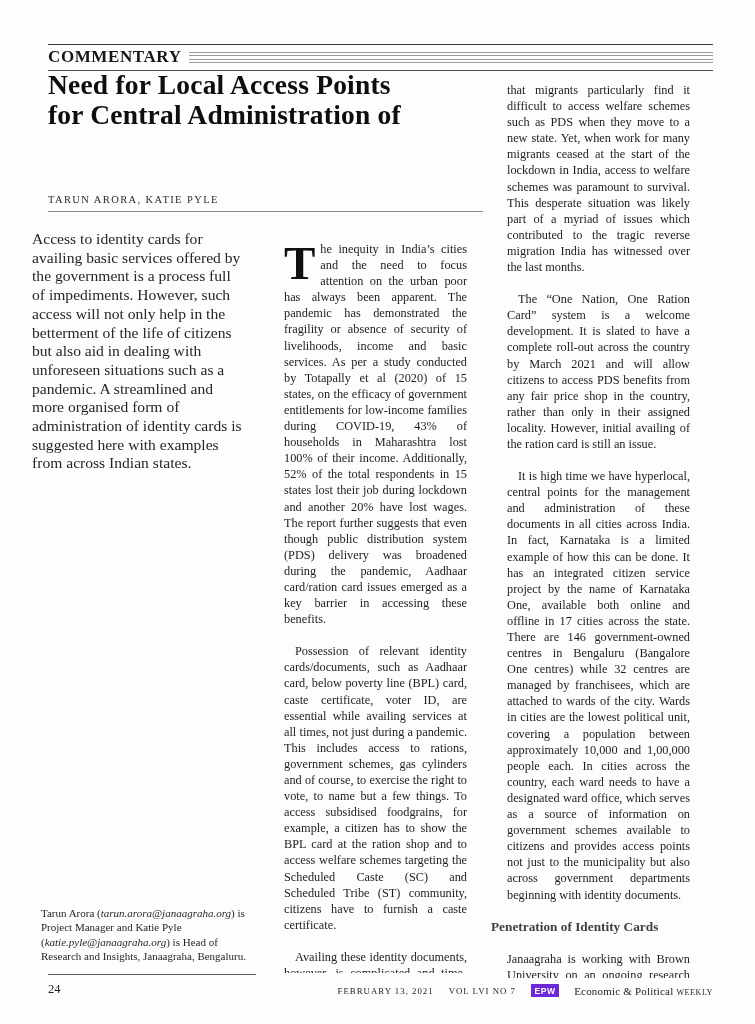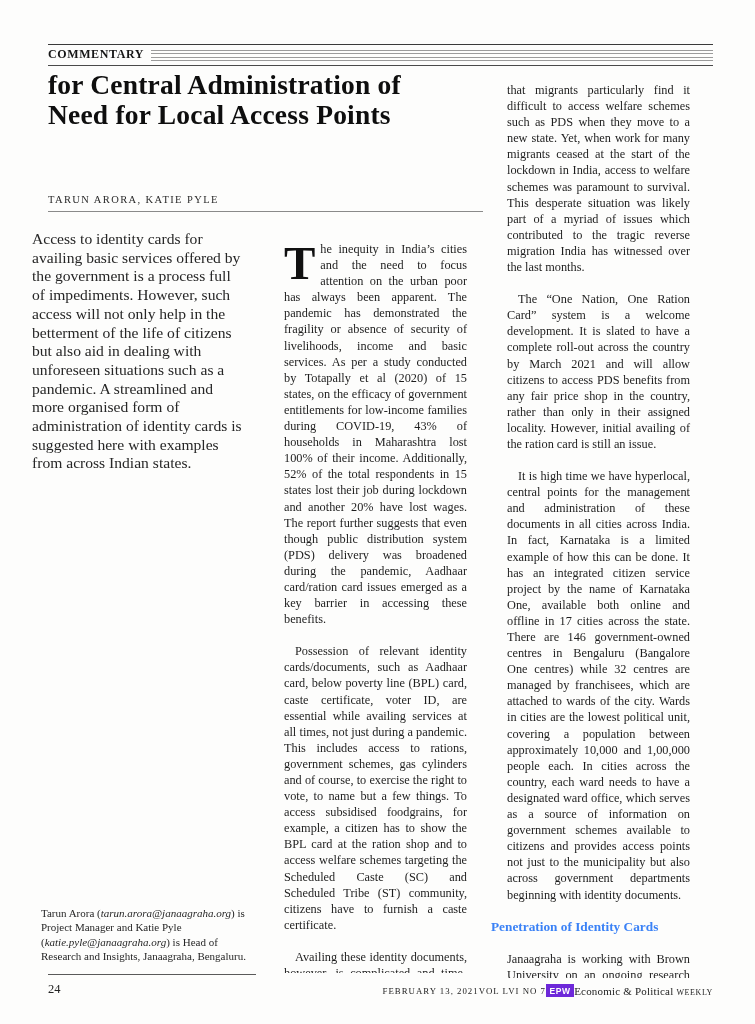--- a/index.html
+++ b/index.html
@@ -14,21 +14,21 @@
   }
   
   .section-header {
     position: absolute; left: 48px; top: 44px; width: 665px;
     border-top: 1.5px solid #3a3a3a;
     border-bottom: 1.2px solid #4a4a4a;
     padding: 2px 0 3px 0;
     display: flex; align-items: center; gap: 7px;
   }
   .section-label {
-    font-weight: bold; font-size: 12px; letter-spacing: 0.6px;
+    font-weight: bold; font-size: 17px; letter-spacing: 0.6px;
     white-space: nowrap; color: #161616;
   }
   .line-fill {
     flex: 1; height: 11px; margin-top: 1px;
     background: repeating-linear-gradient(to bottom, #9b9b9b 0 1px, transparent 1px 3.3px);
   }
   
   .title {
     position: absolute; left: 48px; top: 70px; width: 450px;
     font-size: 27.5px; font-weight: bold; color: #0e0e0e;
@@ -67,30 +67,30 @@
   .col-mid  { left: 268px; top: 225px; height: 748px; overflow: hidden; }
   .col-right{ left: 491px; top: 66px;  height: 912px; overflow: hidden; }
   .col p { margin: 16px; }
   .col p.indent { text-indent: 11px; }
   .dropcap {
     float: left; font-size: 47px; line-height: 41px;
     font-weight: bold; padding: 2px 5px 0 0; color: #111;
   }
   .subhead {
     font-size: 13.3px; font-weight: bold; text-align: left;
-    margin: 9px 0 3px 0; color: #3b82f6;
+    margin: 9px 0 3px 0; color: #404040;
   }
   
   .footer-pagenum {
     position: absolute; left: 48px; top: 982px;
     font-size: 12.5px; color: #222;
   }
   .footer-right {
     position: absolute; right: 42px; top: 984px;
-    display: flex; align-items: center; gap: 0;
+    display: flex; align-items: center; gap: 15px;
     font-size: 9px; color: #222; white-space: nowrap;
   }
   .footer-meta { letter-spacing: 1px; font-size: 8.8px; }
   .epw-logo {
     background: #6d28d9; color: #fff; font-weight: bold;
     font-size: 8.5px; padding: 1.5px 3.5px; letter-spacing: 0.6px;
     font-family: "Liberation Sans", sans-serif;
   }
   .journal { font-size: 11px; letter-spacing: 0.2px; }
   .journal .sc { font-variant: small-caps; letter-spacing: 0.6px; margin-top: 12px; }
@@ -99,22 +99,22 @@
 <body>
 
 <div class="page">
 
   <div class="section-header">
     <span class="section-label">COMMENTARY</span>
     <div class="line-fill"></div>
   </div>
 
   <div class="title">
+    <div>Need for Local Access Points</div>
     <div>for Central Administration of</div>
-    <div>Need for Local Access Points</div>
   </div>
 
   <div class="authors">TARUN ARORA, KATIE PYLE</div>
   <div class="authors-rule"></div>
 
   <div class="abstract">Access to identity cards for availing basic services offered by the government is a process full of impediments. However, such access will not only help in the betterment of the life of citizens but also aid in dealing with unforeseen situations such as a pandemic. A streamlined and more organised form of administration of identity cards is suggested here with examples from across Indian states.</div>
 
   <div class="bio">
     <span>Tarun Arora (</span><span class="it">tarun.arora@janaagraha.org</span><span>) is Project Manager and Katie Pyle (</span><span class="it">katie.pyle@janaagraha.org</span><span>) is Head of Research and Insights, Janaagraha, Bengaluru.</span>
   </div>

